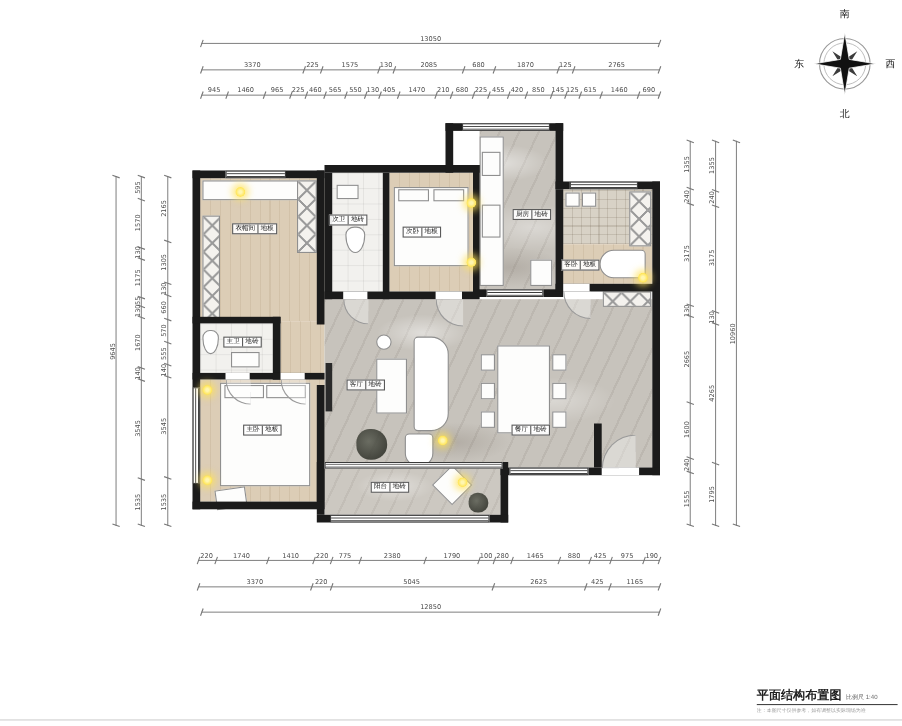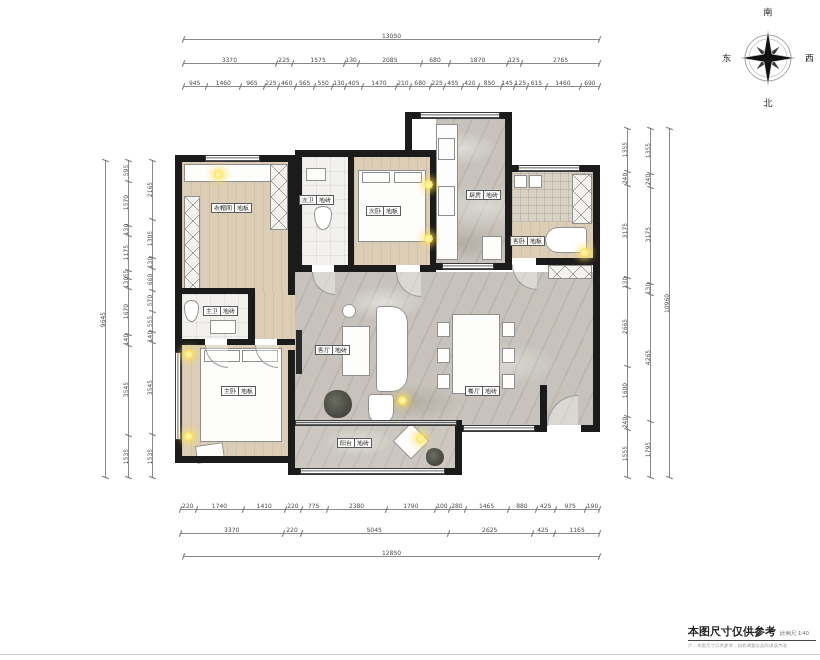--- a/index.html
+++ b/index.html
@@ -536,20 +536,20 @@
     <svg width="92" height="104" viewBox="0 0 92 104">
       <circle cx="46" cy="52" r="23" fill="none" stroke="#9a9a9a" stroke-width="1"></circle>
       <circle cx="46" cy="52" r="19" fill="none" stroke="#b5b5b5" stroke-width="0.8"></circle>
       <polygon points="46,36 49,49 62,52 49,55 46,68 43,55 30,52 43,49" fill="#3c3c3c" transform="rotate(45 46 52)"></polygon>
       <polygon points="46,24 50,48 74,52 50,56 46,80 42,56 18,52 42,48" fill="#111" stroke="#fff" stroke-width="0.7"></polygon>
     </svg>
   </div>
 
   <div id="titleblock">
     <div class="row">
-      <span class="t">本图尺寸仅供参考</span>
+      <span class="t">平面结构布置图</span>
       <span class="s">比例尺 1:40</span>
     </div>
     <div class="note">注：本图尺寸仅供参考，如有调整以实际现场为准</div>
   </div>
   <div id="pageline"></div>
 
 </div>
 
 </body></html>

